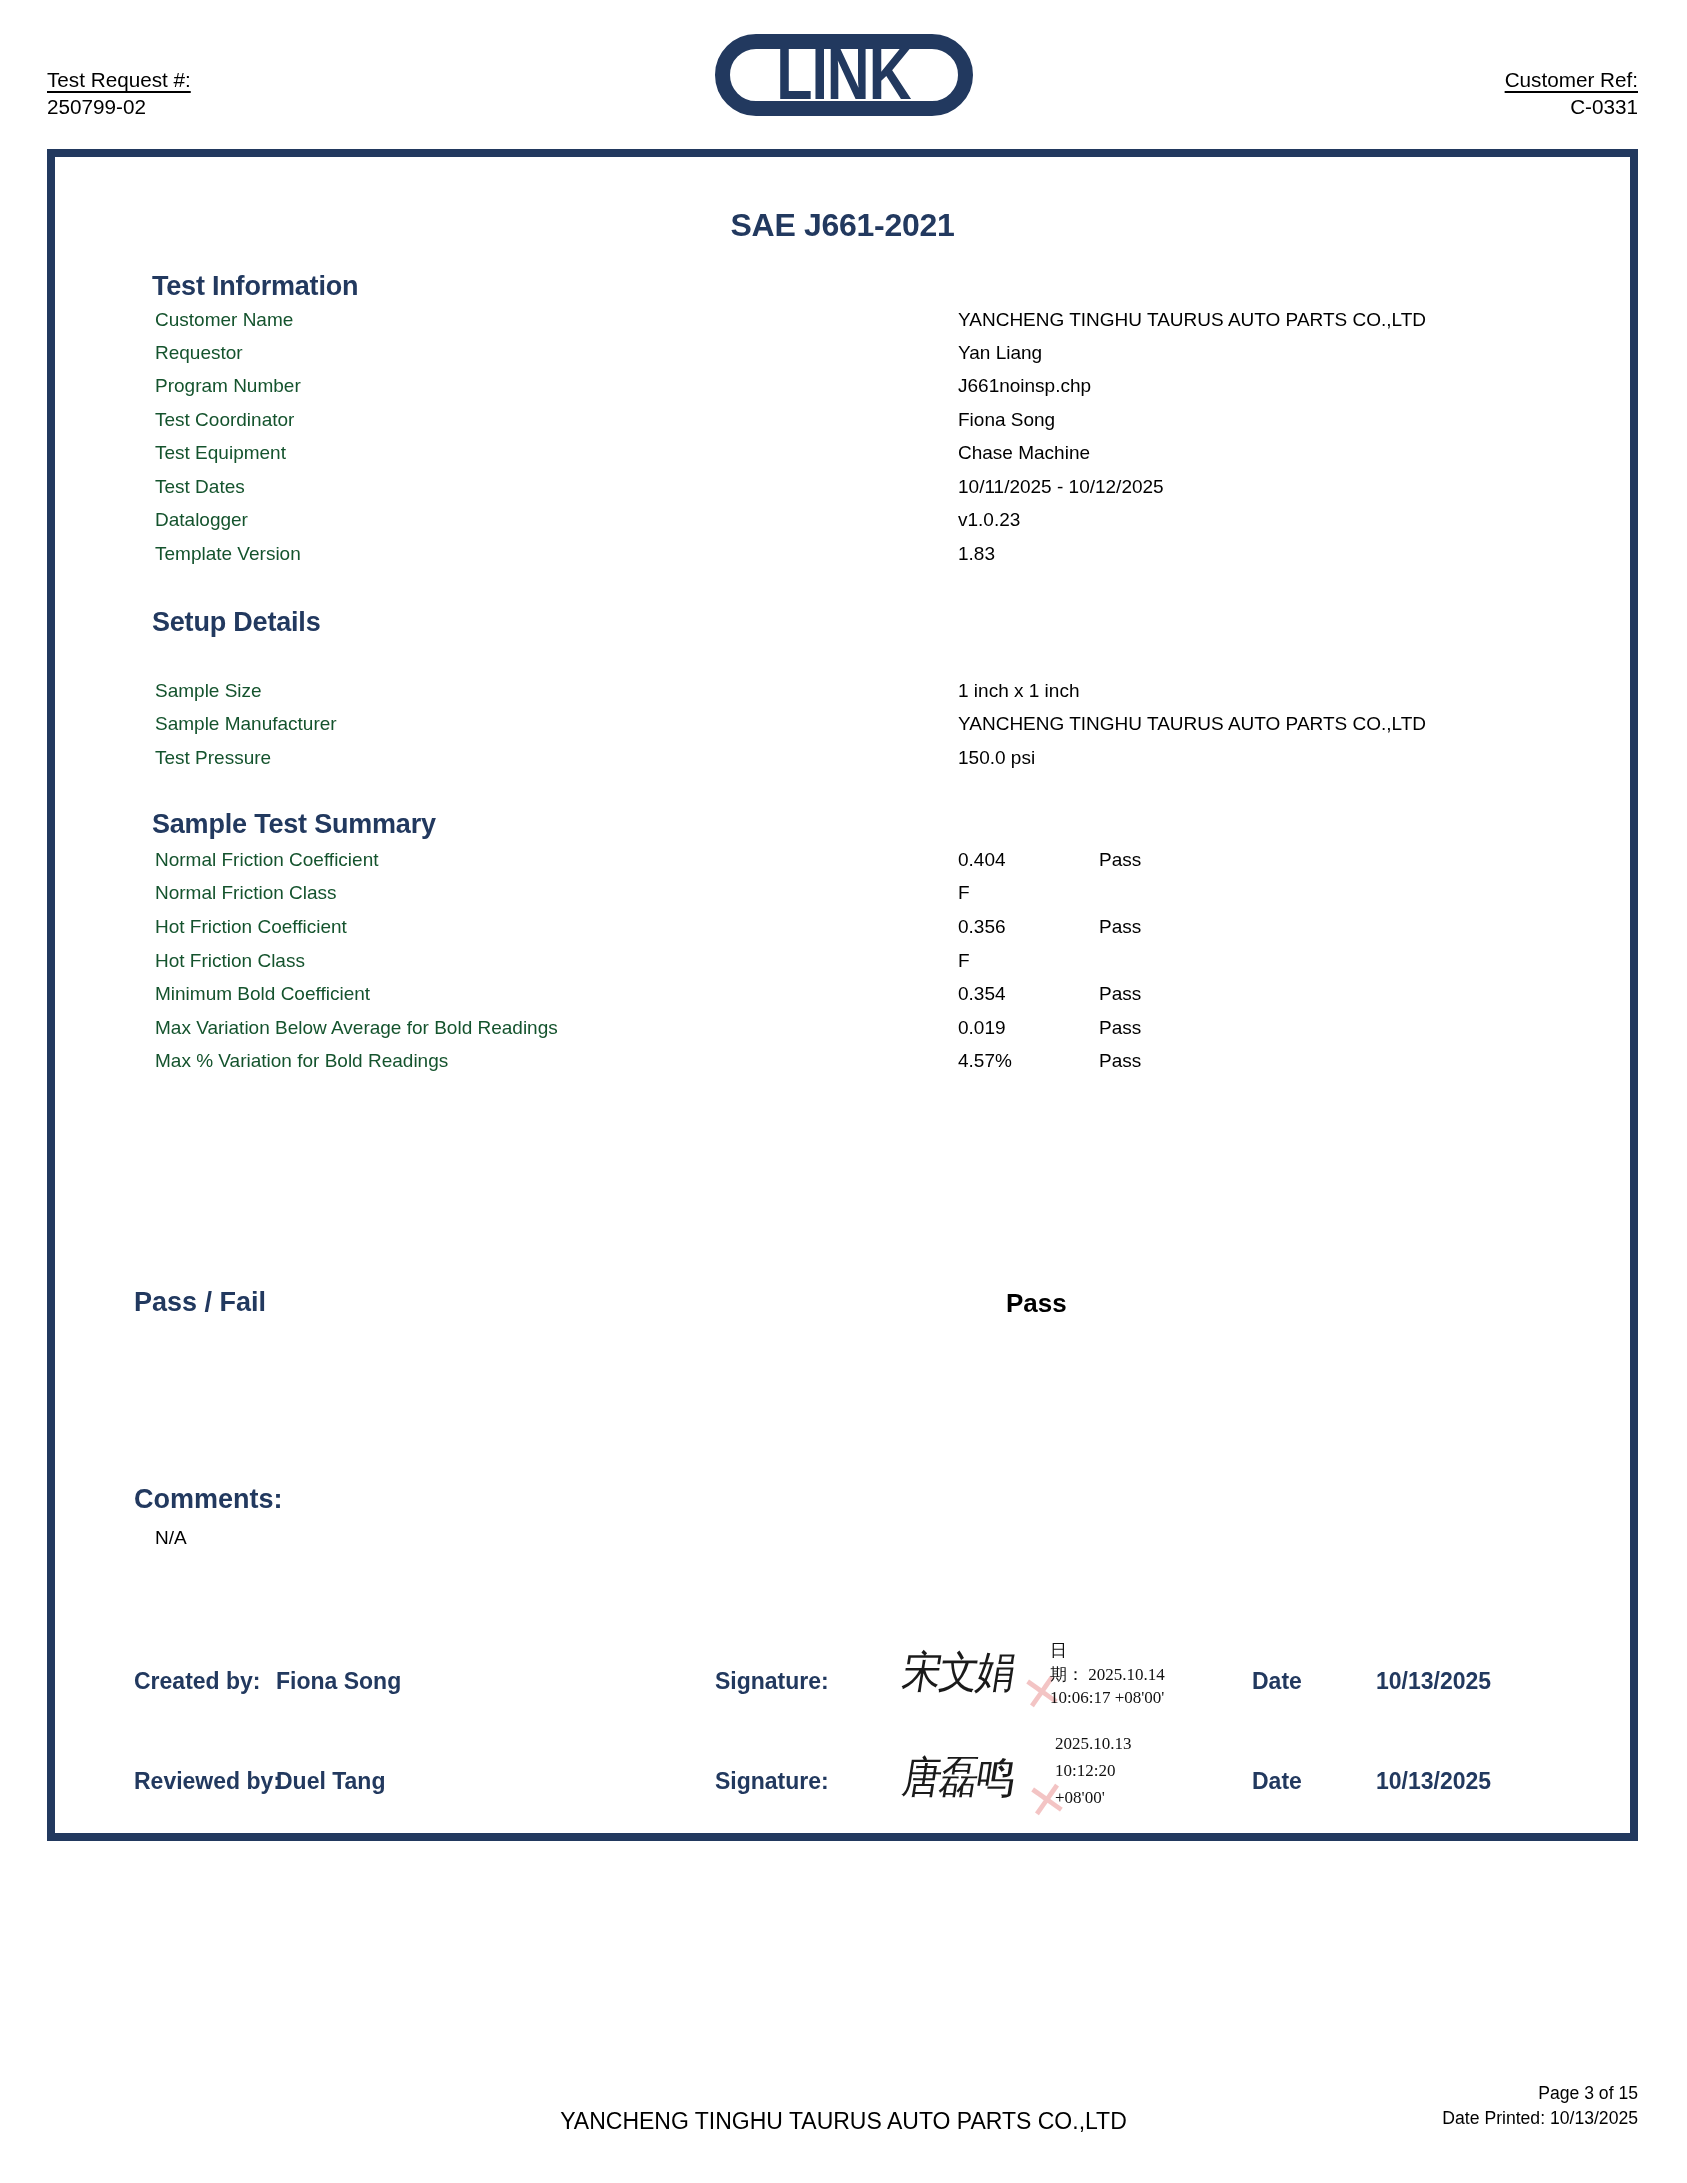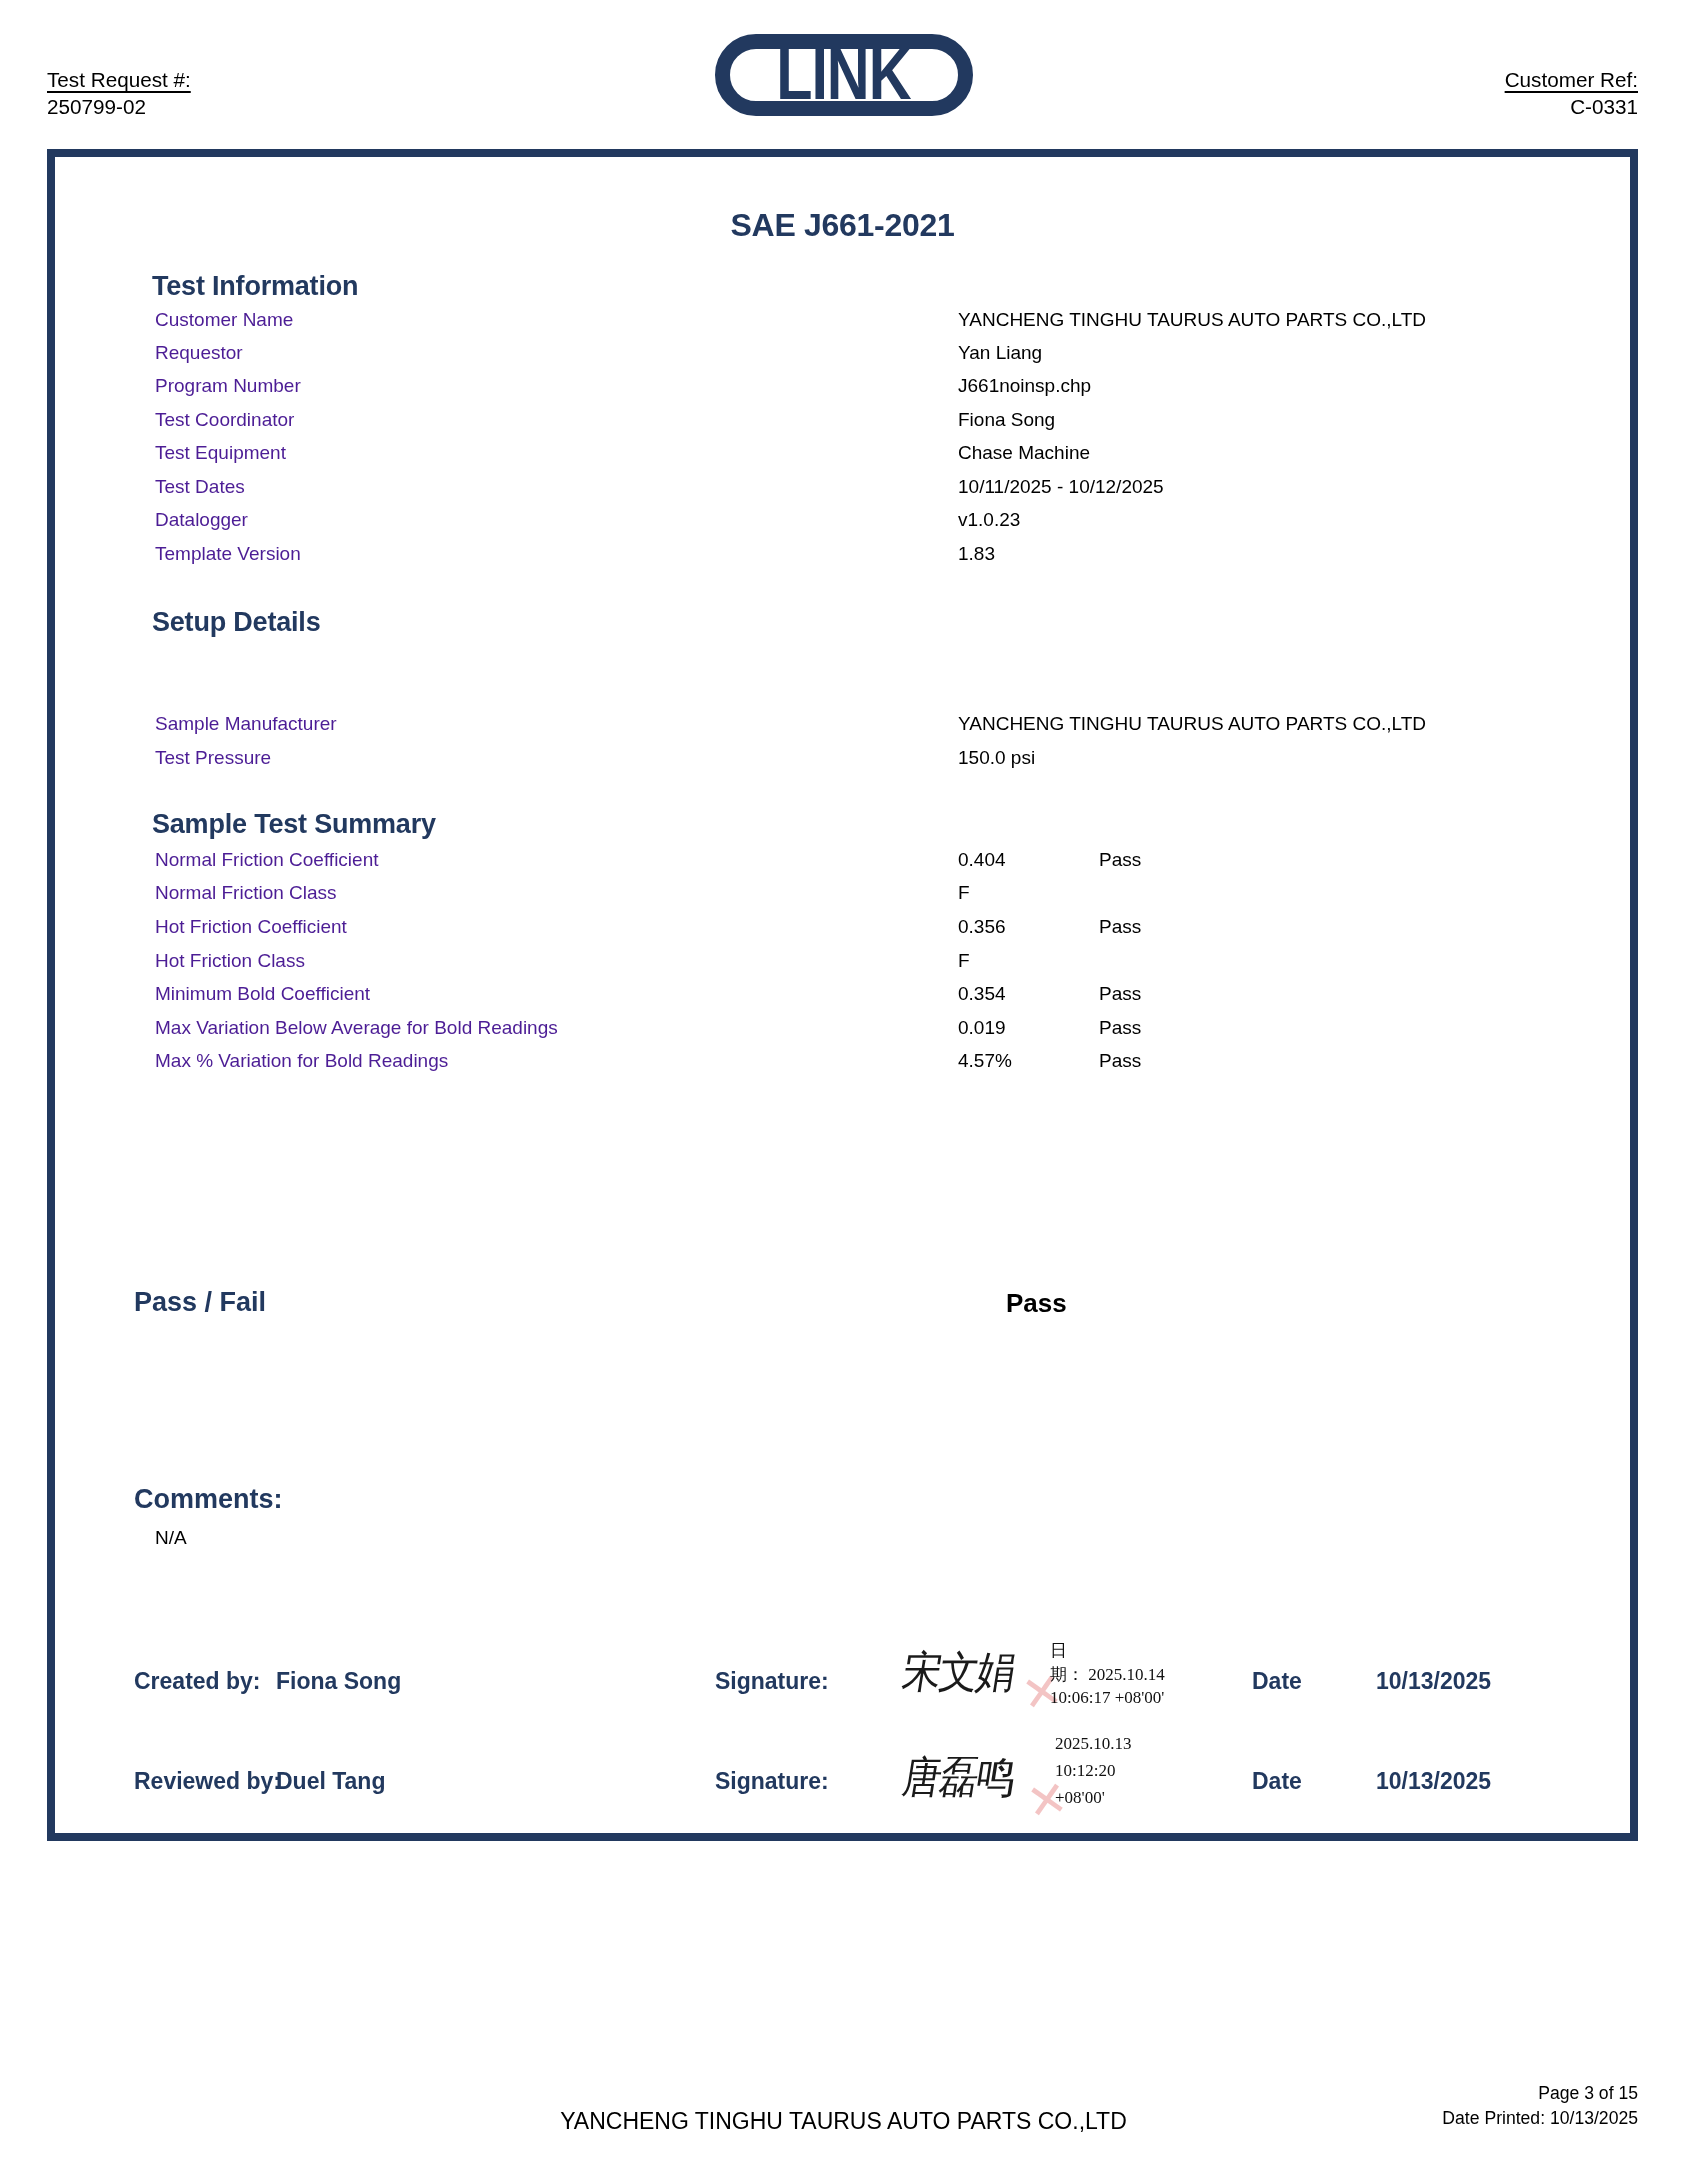--- a/index.html
+++ b/index.html
@@ -124,21 +124,21 @@
     right: 0;
     height: 33px;
   }
   .row .lbl {
     position: absolute;
     left: 100px;
     top: 0;
     font-size: 19px;
     line-height: 33px;
     white-space: nowrap;
-    color: #4c1d95;
+    color: #14532d;
   }
   .row .val {
     position: absolute;
     left: 903px;
     top: 0;
     font-size: 19px;
     line-height: 33px;
     white-space: nowrap;
     color: #000;
   }
@@ -352,20 +352,24 @@
     <span class="lbl">Datalogger</span>
     <span class="val">v1.0.23</span>
   </div>
   <div class="row" style="top:380px">
     <span class="lbl">Template Version</span>
     <span class="val">1.83</span>
   </div>
 
   <div class="section-head" style="top:450px">Setup Details</div>
 
+  <div class="row" style="top:517px">
+    <span class="lbl">Sample Size</span>
+    <span class="val">1 inch  x  1 inch</span>
+  </div>
   <div class="row" style="top:550px">
     <span class="lbl">Sample Manufacturer</span>
     <span class="val">YANCHENG TINGHU TAURUS AUTO PARTS CO.,LTD</span>
   </div>
   <div class="row" style="top:584px">
     <span class="lbl">Test Pressure</span>
     <span class="val">150.0 psi</span>
   </div>
 
   <div class="section-head" style="top:652px">Sample Test Summary</div>

